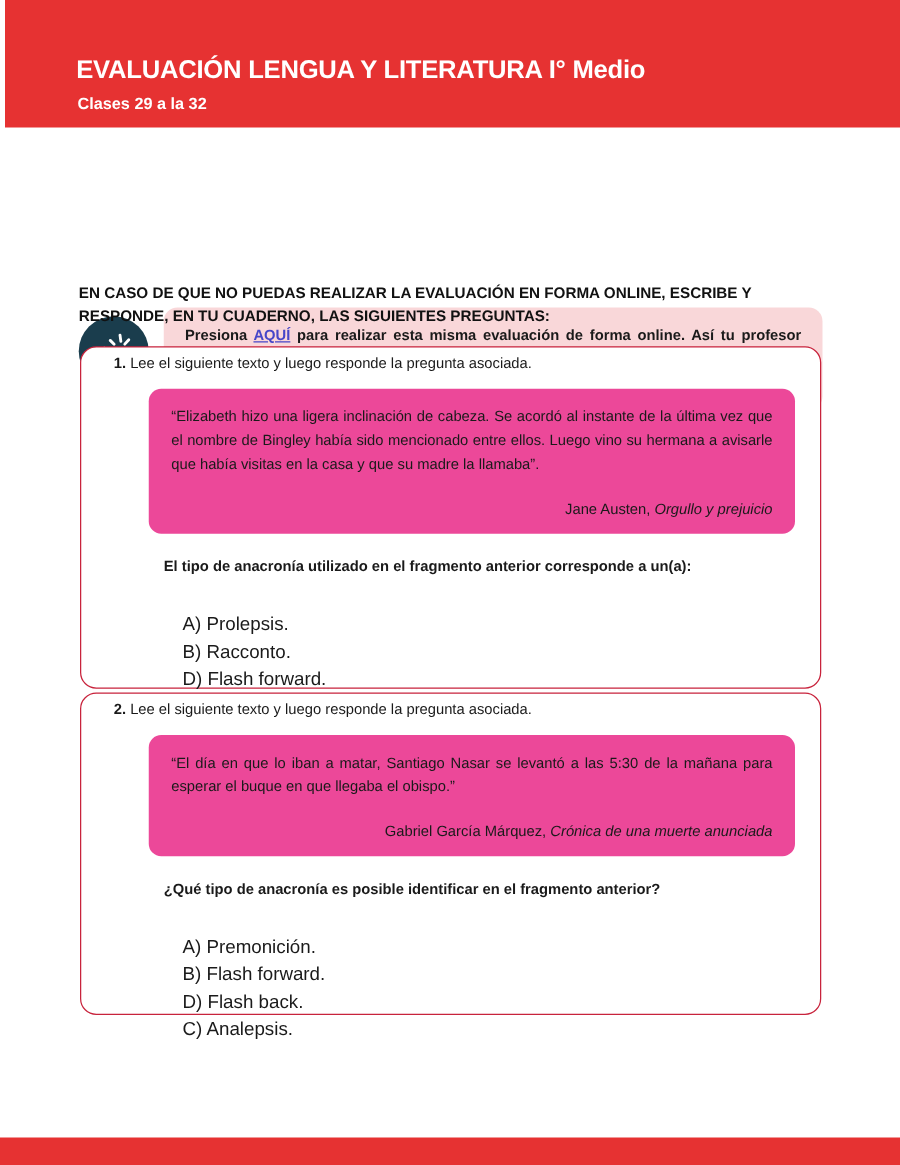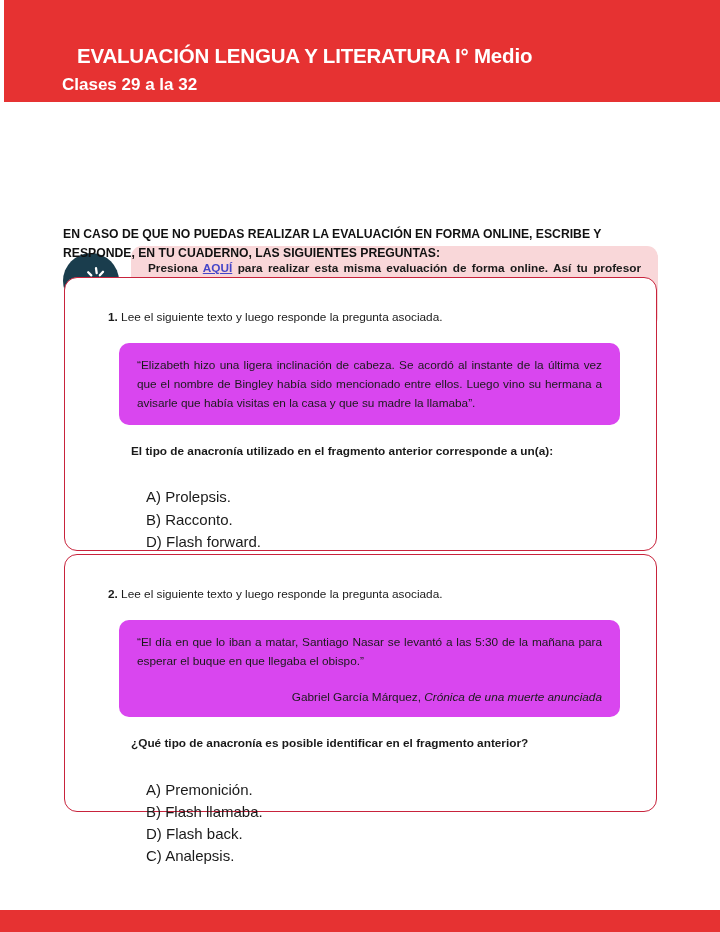--- a/index.html
+++ b/index.html
@@ -28,27 +28,26 @@
   }
   .header-title {
     position: absolute;
     left: 61px;
     top: 44px;
     font-size: 20.5px;
     font-weight: bold;
     color: #ffffff;
     letter-spacing: -0.2px;
     white-space: nowrap;
-    margin-left: 16px;
   }
   .header-subtitle {
     position: absolute;
     left: 62px;
     top: 75px;
-    font-size: 17px;
+    font-size: 13px;
     font-weight: bold;
     color: #ffffff;
     white-space: nowrap;
   }
 
   
   .notice-row {
     position: absolute;
     left: 0;
     top: 122px;
@@ -112,31 +111,31 @@
     width: 593px;
     border: 1.7px solid #c8233c;
     border-radius: 13px;
     box-sizing: border-box;
     background: #ffffff;
   }
   #question-1 { top: 277px; height: 274px; }
   #question-2 { top: 554px; height: 258px; }
 
   .q-prompt {
-    margin: 17px;
-    padding: 14px 0 0 26px;
+    margin: 0;
+    padding: 4px 0 0 26px;
     font-size: 11.8px;
     line-height: 1.4;
     color: #1a1a1a;
   }
   .q-prompt .q-num { font-weight: bold; }
 
   .quote-box {
-    margin: 12px 36px 0 54px;
-    background: #d946ef;
+    margin: 12px 20px 0 54px;
+    background: #ec4899;
     border-radius: 10px;
     padding: 13px 18px 12px 18px;
     box-sizing: border-box;
   }
   .quote-text {
     margin: 0;
     font-size: 11.8px;
     line-height: 1.62;
     color: #1a1a1a;
     text-align: justify;
@@ -206,20 +205,21 @@
   </div>
 </div>
 
 <div class="instruction">EN CASO DE QUE NO PUEDAS REALIZAR LA EVALUACIÓN EN FORMA ONLINE, ESCRIBE Y RESPONDE, EN TU CUADERNO, LAS SIGUIENTES PREGUNTAS:</div>
 
 <section class="q-card" id="question-1">
   <p class="q-prompt"><span class="q-num">1.</span><span> Lee el siguiente texto y luego responde la pregunta asociada.</span></p>
 
   <div class="quote-box">
     <p class="quote-text">“Elizabeth hizo una ligera inclinación de cabeza. Se acordó al instante de la última vez que el nombre de Bingley había sido mencionado entre ellos. Luego vino su hermana a avisarle que había visitas en la casa y que su madre la llamaba”.</p>
+    <p class="quote-attrib"><span>Jane Austen, </span><span class="work">Orgullo y prejuicio</span></p>
   </div>
 
   <p class="q-question">El tipo de anacronía utilizado en el fragmento anterior corresponde a un(a):</p>
 
   <ul class="q-options">
     <li>A) Prolepsis.</li>
     <li>B) Racconto.</li>
     <li>D) Flash forward.</li>
   </ul>
 </section>
@@ -229,19 +229,19 @@
 
   <div class="quote-box">
     <p class="quote-text">“El día en que lo iban a matar, Santiago Nasar se levantó a las 5:30 de la mañana para esperar el buque en que llegaba el obispo.”</p>
     <p class="quote-attrib"><span>Gabriel García Márquez, </span><span class="work">Crónica de una muerte anunciada</span></p>
   </div>
 
   <p class="q-question">¿Qué tipo de anacronía es posible identificar en el fragmento anterior?</p>
 
   <ul class="q-options">
     <li>A) Premonición.</li>
-    <li>B) Flash llamaba.</li>
+    <li>B) Flash forward.</li>
     <li>D) Flash back.</li>
     <li>C) Analepsis.</li>
   </ul>
 </section>
 
 <div class="footer-bar"></div>
 
 </body></html>

